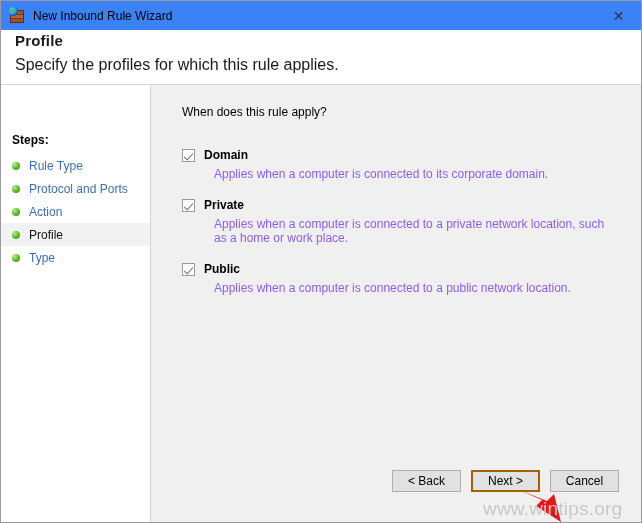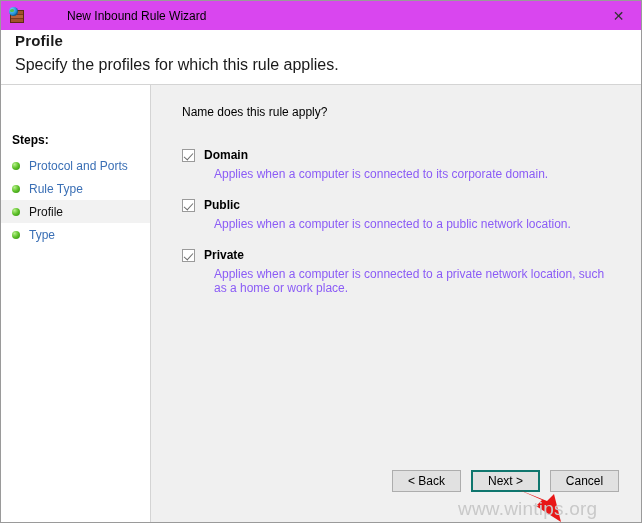--- a/index.html
+++ b/index.html
@@ -27,26 +27,25 @@
     box-sizing: border-box;
     display: flex;
     flex-direction: column;
     overflow: hidden;
   }
 
   
   .titlebar {
     height: 29px;
     min-height: 29px;
-    background: #d946ef;
+    background: #3b82f6;
     display: flex;
     align-items: center;
     padding-left: 8px;
     position: relative;
-    gap: 34px;
   }
   .title-icon {
     width: 17px;
     height: 17px;
     position: relative;
     margin-right: 7px;
     flex: 0 0 auto;
   }
   .title-icon .wall {
     position: absolute;
@@ -248,35 +247,35 @@
     font-family: "Liberation Sans", sans-serif;
     font-size: 12px;
     color: #000000;
     display: inline-flex;
     align-items: center;
     justify-content: center;
     margin-left: 10px;
     padding: 0;
   }
   .btn.focused {
-    border: 2px solid #0f766e;
+    border: 2px solid #a16207;
   }
 
   
   .arrow {
     position: absolute;
     left: 516px;
     top: 481px;
     width: 60px;
     height: 42px;
     pointer-events: none;
   }
   .watermark {
     position: absolute;
-    left: 458px;
+    left: 483px;
     top: 498px;
     font-size: 19px;
     color: #c9c9c9;
     font-family: "Liberation Sans", sans-serif;
     letter-spacing: 0.2px;
     white-space: nowrap;
     pointer-events: none;
   }
 </style>
 </head>
@@ -298,69 +297,73 @@
     <div class="page-subtitle">Specify the profiles for which this rule applies.</div>
   </div>
 
   <div class="body">
 
     <div class="sidebar">
       <div class="steps-label">Steps:</div>
 
       <div class="step">
         <span class="step-bullet"></span>
+        <span class="step-label">Rule Type</span>
+      </div>
+
+      <div class="step">
+        <span class="step-bullet"></span>
         <span class="step-label">Protocol and Ports</span>
       </div>
 
       <div class="step">
         <span class="step-bullet"></span>
-        <span class="step-label">Rule Type</span>
-      </div>
-
+        <span class="step-label">Action</span>
+      </div>
 
       <div class="step current">
         <span class="step-bullet"></span>
         <span class="step-label">Profile</span>
       </div>
 
       <div class="step">
         <span class="step-bullet"></span>
         <span class="step-label">Type</span>
       </div>
     </div>
 
     <div class="main">
       <div class="main-content">
 
-        <p class="question">Name does this rule apply?</p>
+        <p class="question">When does this rule apply?</p>
 
         <div class="option">
           <div class="option-head">
             <span class="checkbox checked"></span>
             <span class="option-label">Domain</span>
           </div>
           <div class="option-desc">Applies when a computer is connected to its corporate domain.</div>
         </div>
 
         <div class="option">
           <div class="option-head">
             <span class="checkbox checked"></span>
+            <span class="option-label">Private</span>
+          </div>
+          <div class="option-desc">Applies when a computer is connected to a private network location, such as a home or work place.</div>
+        </div>
+
+        <div class="option">
+          <div class="option-head">
+            <span class="checkbox checked"></span>
             <span class="option-label">Public</span>
           </div>
           <div class="option-desc">Applies when a computer is connected to a public network location.</div>
         </div>
 
-        <div class="option">
-          <div class="option-head">
-            <span class="checkbox checked"></span>
-            <span class="option-label">Private</span>
-          </div>
-          <div class="option-desc">Applies when a computer is connected to a private network location, such as a home or work place.</div>
-        </div>
-
       </div>
 
       <div class="footer">
         <button class="btn">&lt; Back</button>
         <button class="btn focused">Next &gt;</button>
         <button class="btn">Cancel</button>
       </div>
     </div>
 
   </div>

